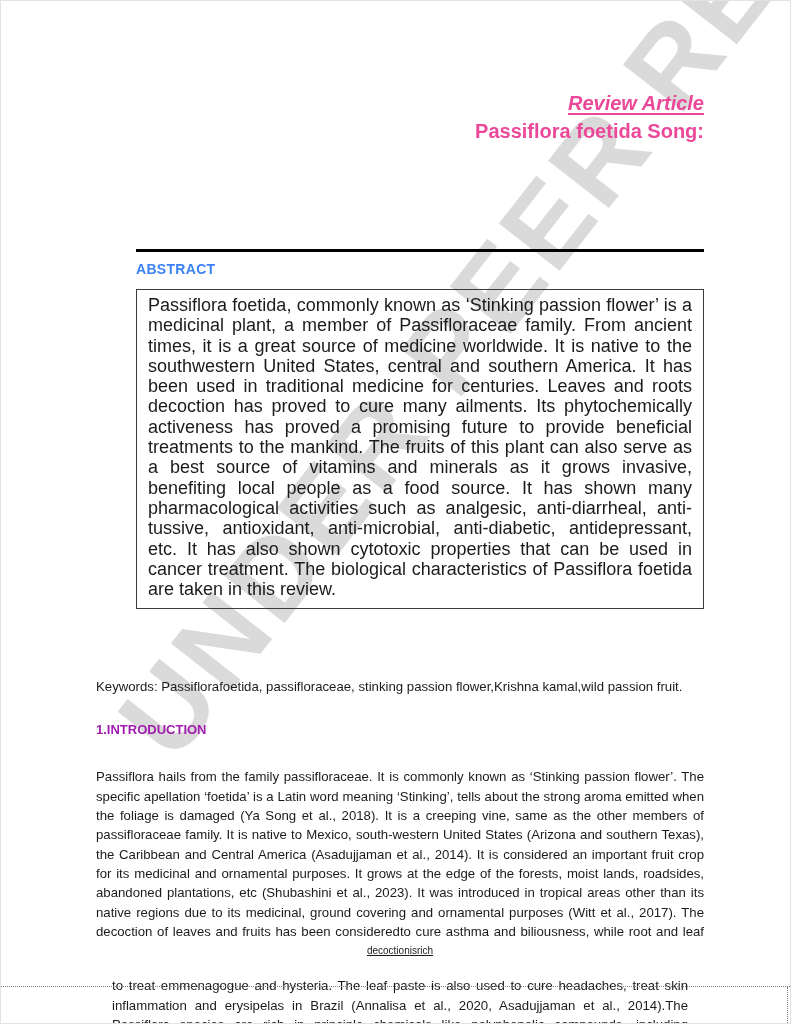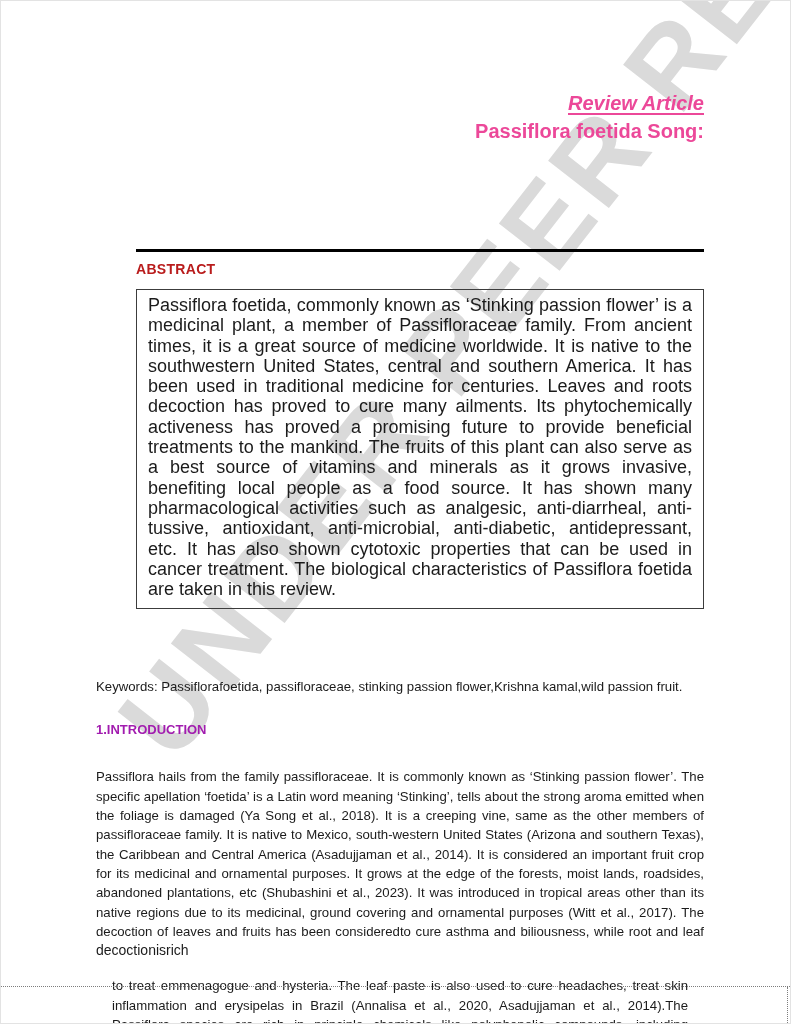--- a/index.html
+++ b/index.html
@@ -48,44 +48,45 @@
     text-underline-offset: 3px;
   }
   .i { }
   .abstract-section { margin-left: 40px; margin-top: 104px; }
   .top-rule { height: 3px; background: #000; }
   .abstract-heading {
     font-size: 14px;
     font-weight: bold;
     margin: 9px 0 12px;
     letter-spacing: 0.3px;
-    color: #b91c1c;
+    color: #3b82f6;
   }
   .abstract-box {
     border: 1px solid #3c3c3c;
     padding: 5px 11px 9px;
     font-size: 18px;
     line-height: 20.3px;
     text-align: justify;
   }
   .keywords-line { margin-top: 68px; font-size: 13.2px; line-height: 19px; }
   .intro-heading { font-size: 13px; font-weight: bold; margin: 26px 0 0; color: #a21caf; }
   .body-text {
     font-size: 13.2px;
     line-height: 19.3px;
     text-align: justify;
     text-align-last: justify;
     margin: 30px 0 0;
   }
   .body-text.cont { margin: 16px; }
   .spread-line {
     display: flex;
-    justify-content: flex-start;
-    font-size: 14px;
+    justify-content: center;
+    font-size: 10px;
     line-height: 19.3px;
+    text-decoration: underline;
   }
   .bottom-dotted {
     position: absolute;
     left: 0; right: 0;
     top: 985px;
     border-top: 1px dotted #7d7d7d;
     z-index: 2;
   }
   .corner-dotted-v {
     position: absolute;

